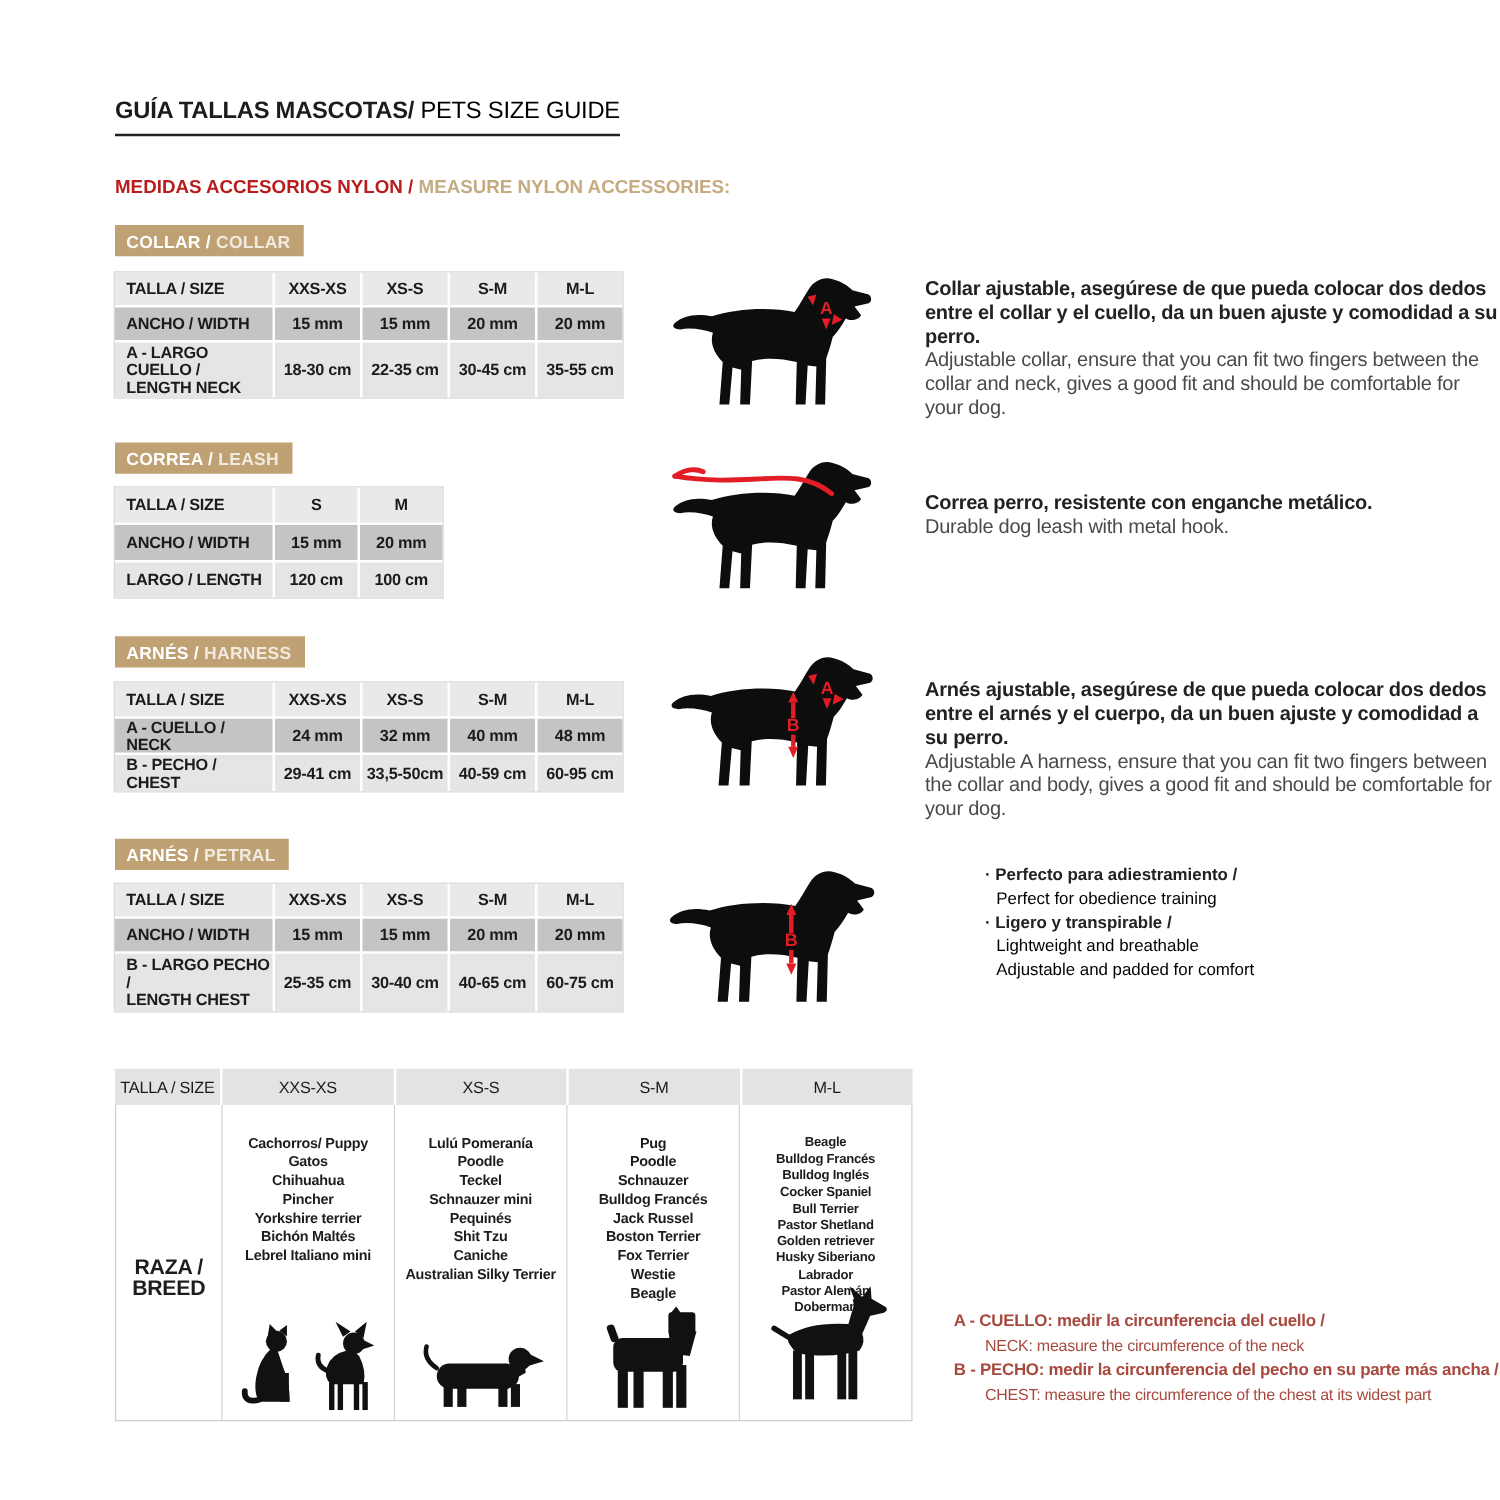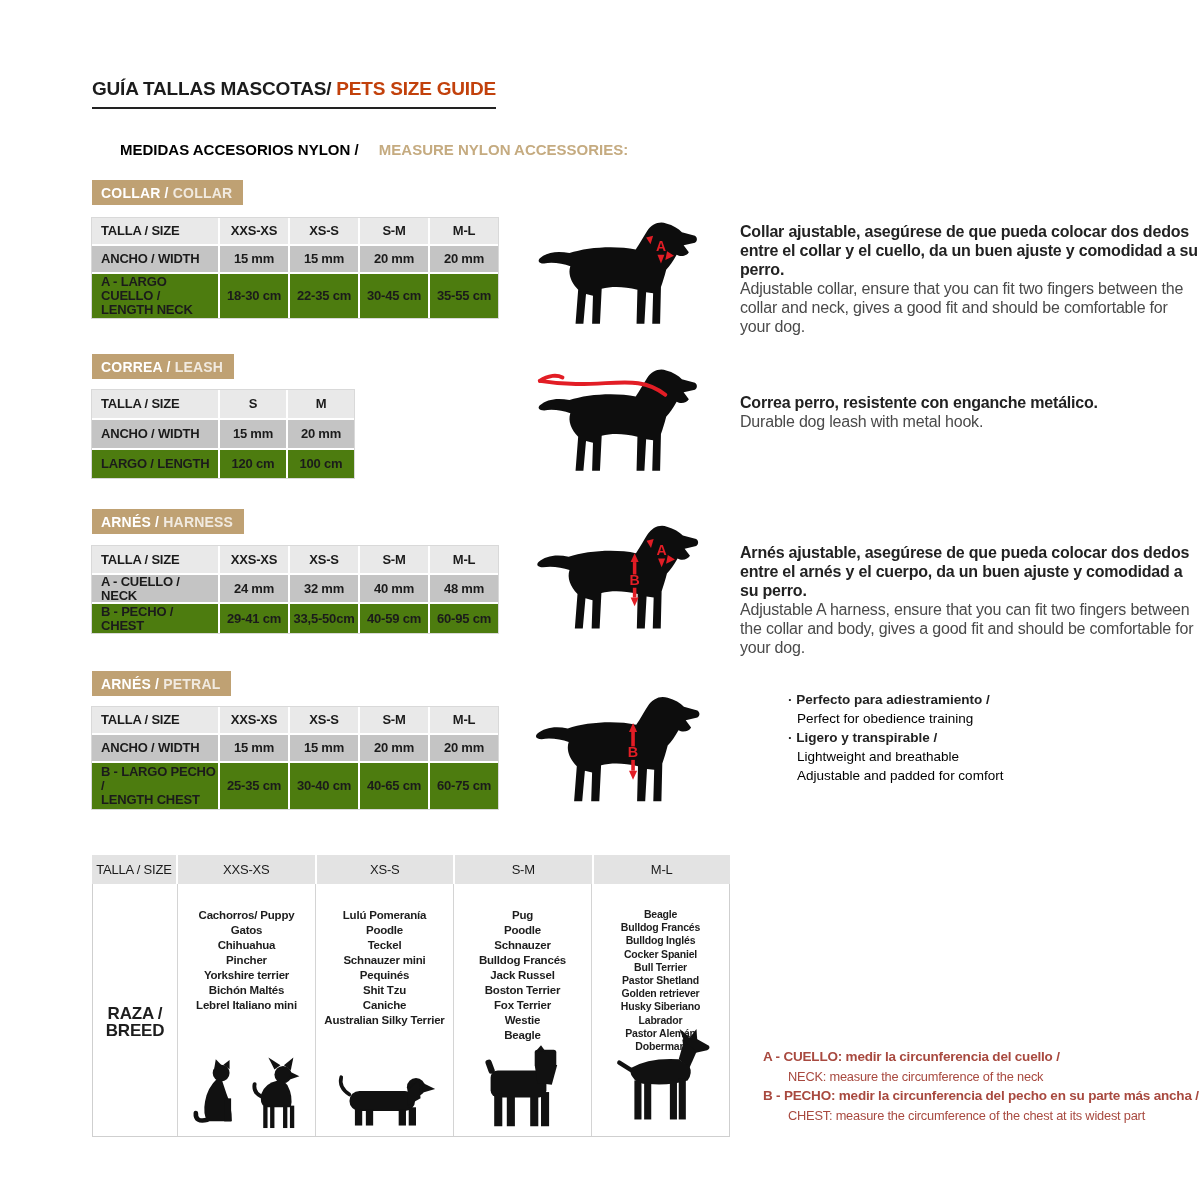--- a/index.html
+++ b/index.html
@@ -5,38 +5,38 @@
   html,body { margin:0; padding:0; background:#fff; }
   .canvas {
     position:relative; width:1200px; height:1200px; background:#ffffff;
     font-family:"Liberation Sans","DejaVu Sans",sans-serif; color:#1d1d1d;
     overflow:hidden;
   }
   
   .title { position:absolute; left:92px; top:78px; font-size:19px; letter-spacing:-0.2px;
            padding-bottom:7px; border-bottom:2px solid #222; }
   .title .es { font-weight:bold; color:#1c1c1c; }
-  .title .en { font-weight:700; color:#c2410c; }
+  .title .en { font-weight:400; color:#000000; }
   .subtitle { position:absolute; left:92px; top:141px; font-size:15px; font-weight:bold; }
-  .subtitle .es { color:#000000;margin-left:28px; }
-  .subtitle .en { color:#c5ab80;margin-left:16px; }
+  .subtitle .es { color:#b91c1c; }
+  .subtitle .en { color:#c5ab80; }
   
   .chip { position:absolute; left:92px; background:#bfa173; color:#fff;
           font-size:14px; font-weight:bold; padding:5px 11px 4px 9px; letter-spacing:0.2px; }
   .chip .en { color:rgba(255,255,255,0.78); }
   
   .size-table { position:absolute; display:grid; gap:2px; background:#fff;
                 outline:1px solid #d9d9d9; font-weight:bold; }
   .cell { display:flex; align-items:center; justify-content:center;
           font-size:13px; letter-spacing:-0.2px; color:#1b1b1b; text-align:center;
           white-space:pre-line; line-height:14px; }
   .cell.lab { justify-content:flex-start; text-align:left; padding-left:9px; }
   .r0 { background:#e9e9e9; }
   .r1 { background:#c4c4c4; }
-  .r2 { background:#4d7c0f; }
+  .r2 { background:#e5e5e5; }
   
   .desc { position:absolute; left:740px; width:458px; font-size:16px; line-height:19px; letter-spacing:-0.2px; }
   .desc .es { font-weight:bold; color:#222; }
   .desc .en { color:#4a4a4a; }
   .bullets { position:absolute; left:740px; top:690px; width:458px; font-size:13.5px; line-height:19px;margin-left:48px; }
   .bullet .es { font-weight:bold; color:#222; }
   .bullet .es::before { content:"· "; }
   .bullet .en { color:#000000; padding-left:9px; }
   
   .dogfig { position:absolute; width:180px; }

